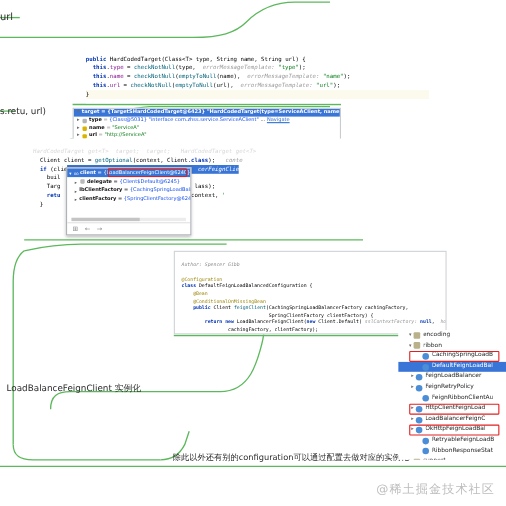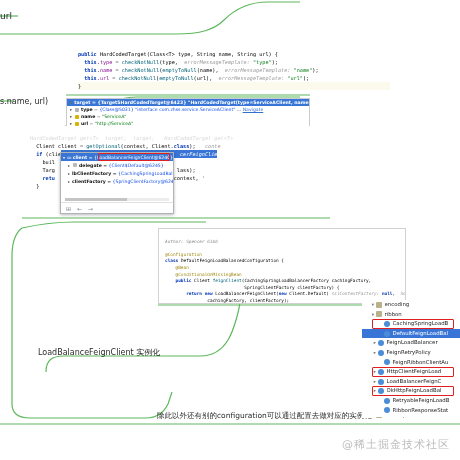--- a/index.html
+++ b/index.html
@@ -157,21 +157,21 @@
 
       <path d="M66,95 L310,95" stroke-width="1.2"></path>
 
       <path d="M22,218 L330,218" stroke-width="1.2"></path>
 
       <path d="M158,305 L406,305" stroke-width="1.2"></path>
     </g>
   </svg>
 
   <div class="note note-cn" style="left:0px;top:10px;font-size:9px;">url</div>
-  <div class="note note-cn" style="left:0px;top:96px;font-size:8px;">s.name, url)</div>
+  <div class="note note-cn" style="left:0px;top:96px;font-size:8px;">s.retu, url)</div>
 
   <div class="code" id="panel-top">
 <span><span class="kw">public</span> <span class="cls">HardCodedTarget</span>(<span class="cls">Class</span>&lt;T&gt; type, <span class="cls">String</span> name, <span class="cls">String</span> url) {
 </span><span>  <span class="kw">this</span>.<span class="fld">type</span> = <span class="fn">checkNotNull</span>(type,  <span class="hint">errorMessageTemplate:</span> <span class="str">"type"</span>);
 </span><span>  <span class="kw">this</span>.<span class="fld">name</span> = <span class="fn">checkNotNull</span>(<span class="fn">emptyToNull</span>(name),  <span class="hint">errorMessageTemplate:</span> <span class="str">"name"</span>);
 </span><span>  <span class="kw">this</span>.<span class="fld">url</span> = <span class="fn">checkNotNull</span>(<span class="fn">emptyToNull</span>(url),  <span class="hint">errorMessageTemplate:</span> <span class="str">"url"</span>);
 </span><span class="curline">}</span>
   </div>
 
   <div id="panel-debug">
@@ -266,21 +266,21 @@
     <span class="ann">@Bean</span>
     <span class="ann">@ConditionalOnMissingBean</span>
     <span class="kw">public</span> <span class="cls">Client</span> <span class="fn">feignClient</span>(<span class="cls">CachingSpringLoadBalancerFactory</span> cachingFactory,
                               <span class="cls">SpringClientFactory</span> clientFactory) {
         <span class="kw">return new</span> <span class="cls">LoadBalancerFeignClient</span>(<span class="kw">new</span> <span class="cls">Client</span>.<span class="cls">Default</span>( <span class="hint">sslContextFactory:</span> <span class="kw">null</span>,  <span class="hint">hostnameVerifier:</span> ),
                 cachingFactory, clientFactory);
     }
 </span>
   </div>
 
-  <div class="note note-cn" style="left:38px;top:347px;font-size:8px;text-align:center;">LoadBalanceFeignClient 实例化</div>
+  <div class="note note-cn" style="left:6px;top:347px;font-size:8px;text-align:center;">LoadBalanceFeignClient 实例化</div>
   <div class="note note-cn" style="left:157px;top:410px;font-size:7.5px;">除此以外还有别的configuration可以通过配置去做对应的实例化</div>
 
   <div id="tree">
     <div class="tr" style="padding-left:8px;">
       <span class="tr-tw">▾</span>
       <span class="tr-ic ic-folder"></span>
       <span class="tr-lbl">encoding</span>
     </div>
     <div class="tr" style="padding-left:8px;">
       <span class="tr-tw">▾</span>

